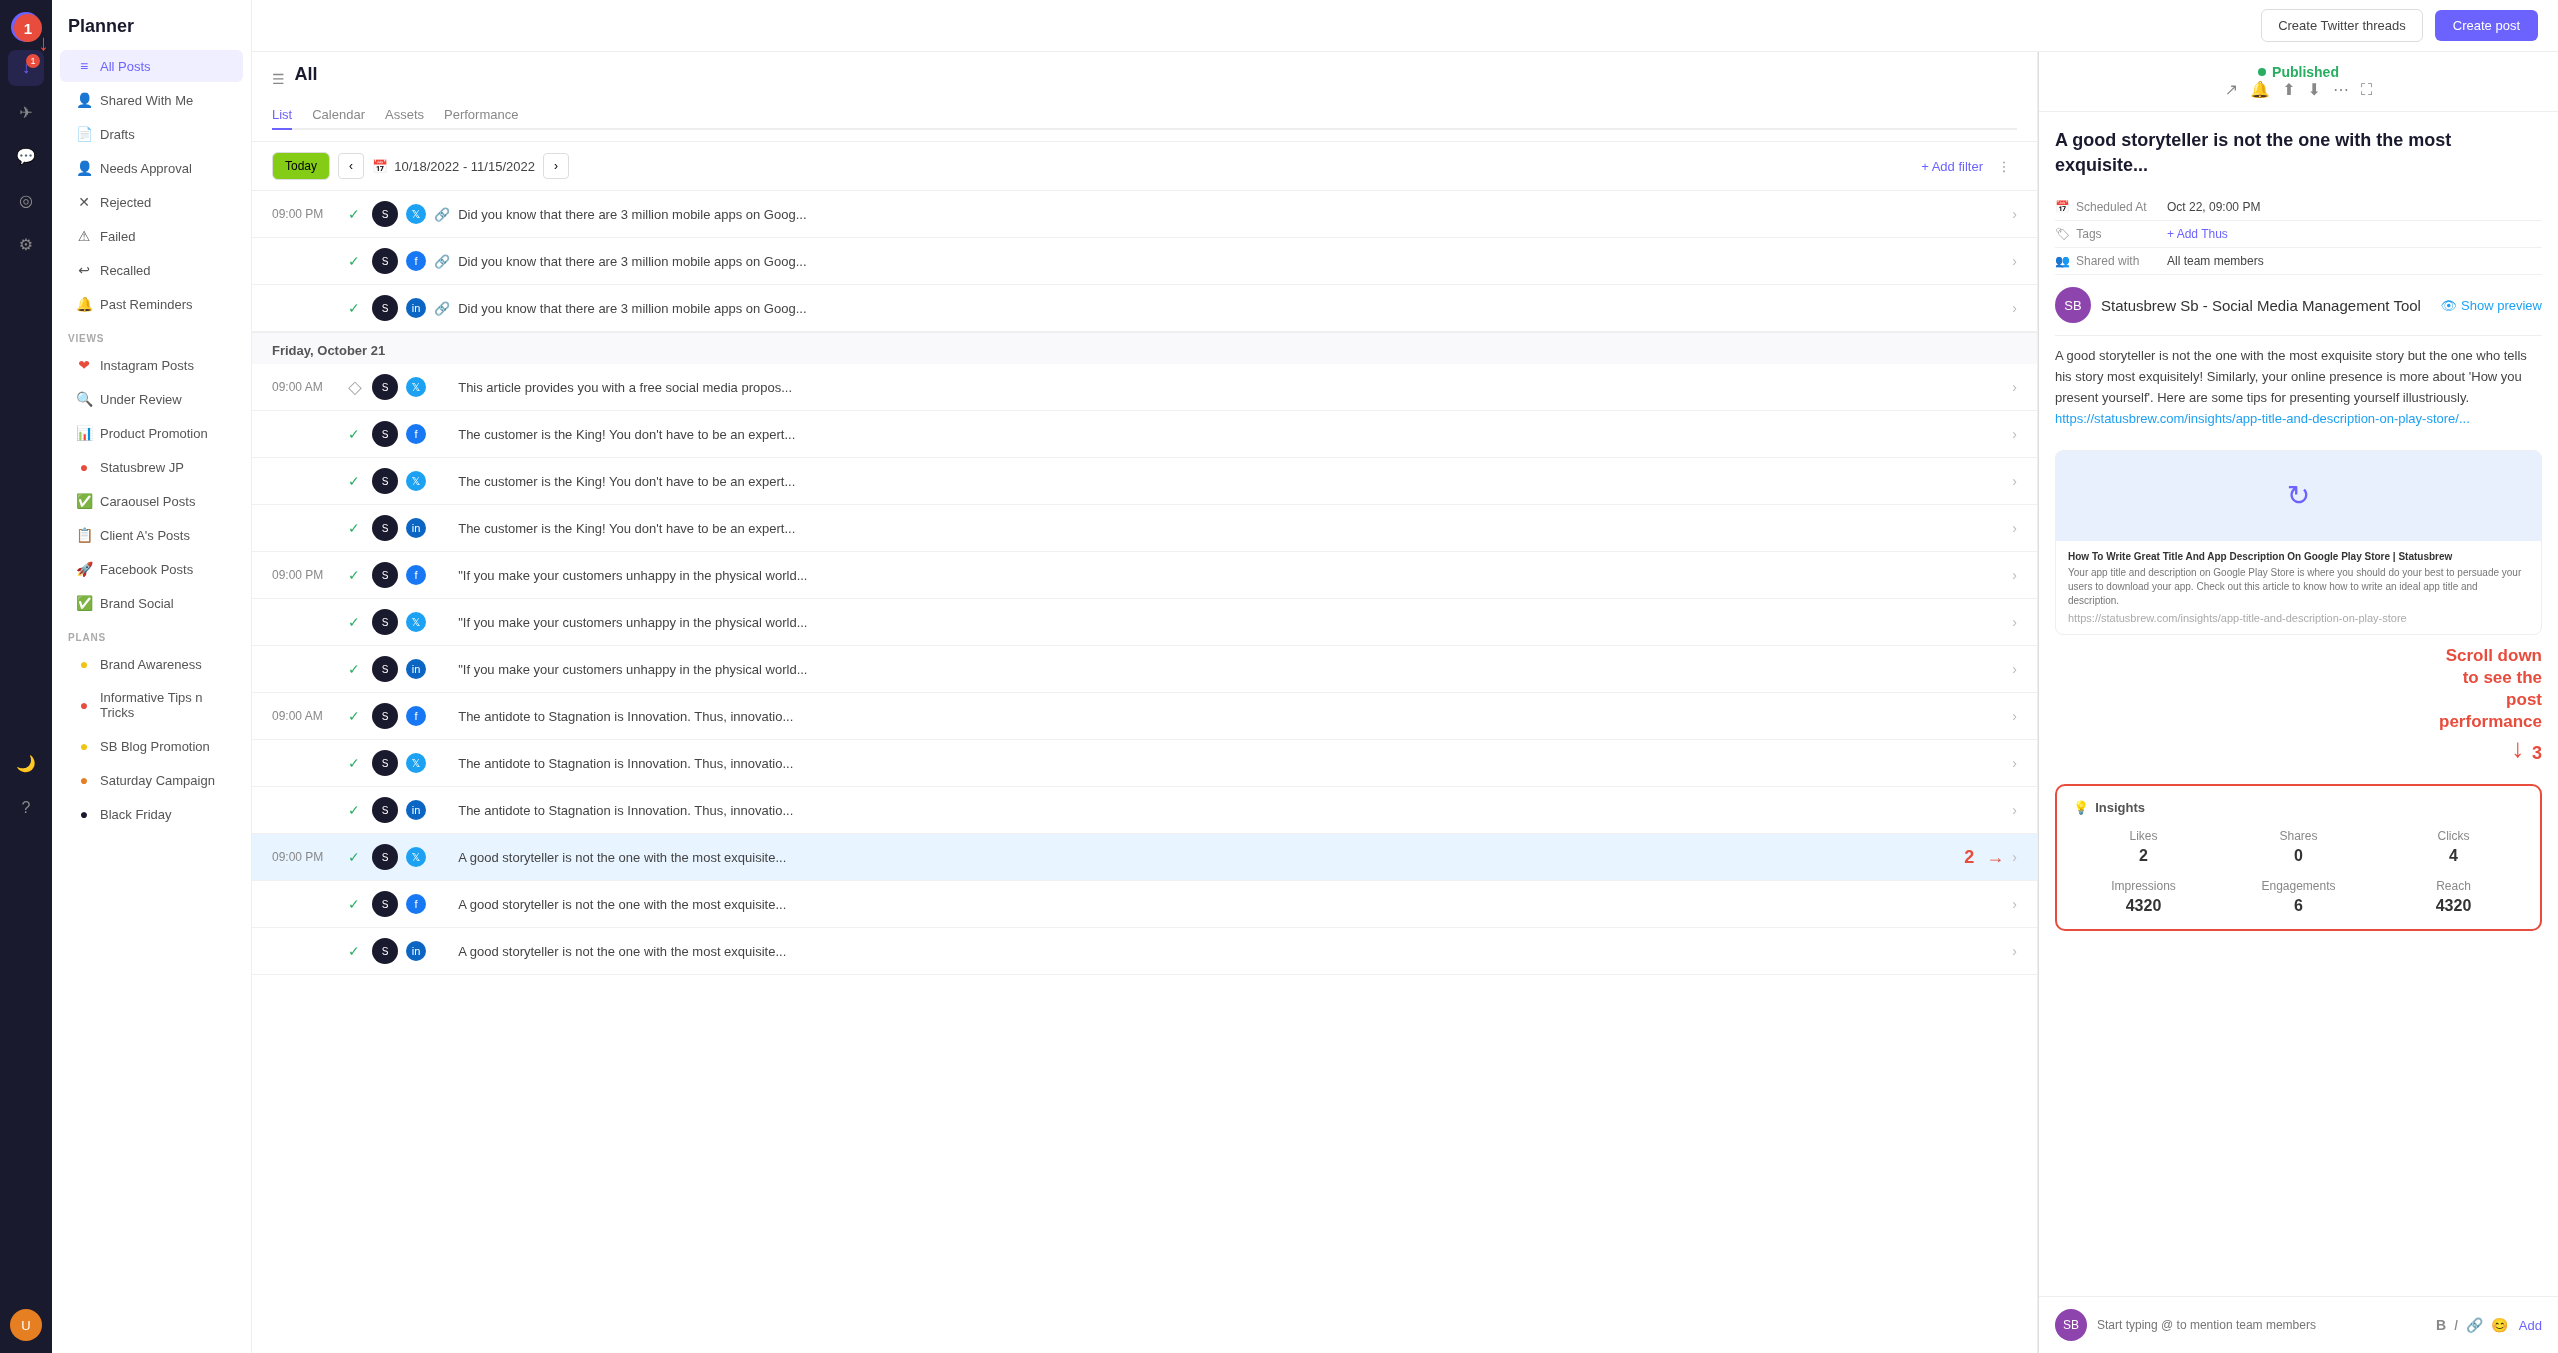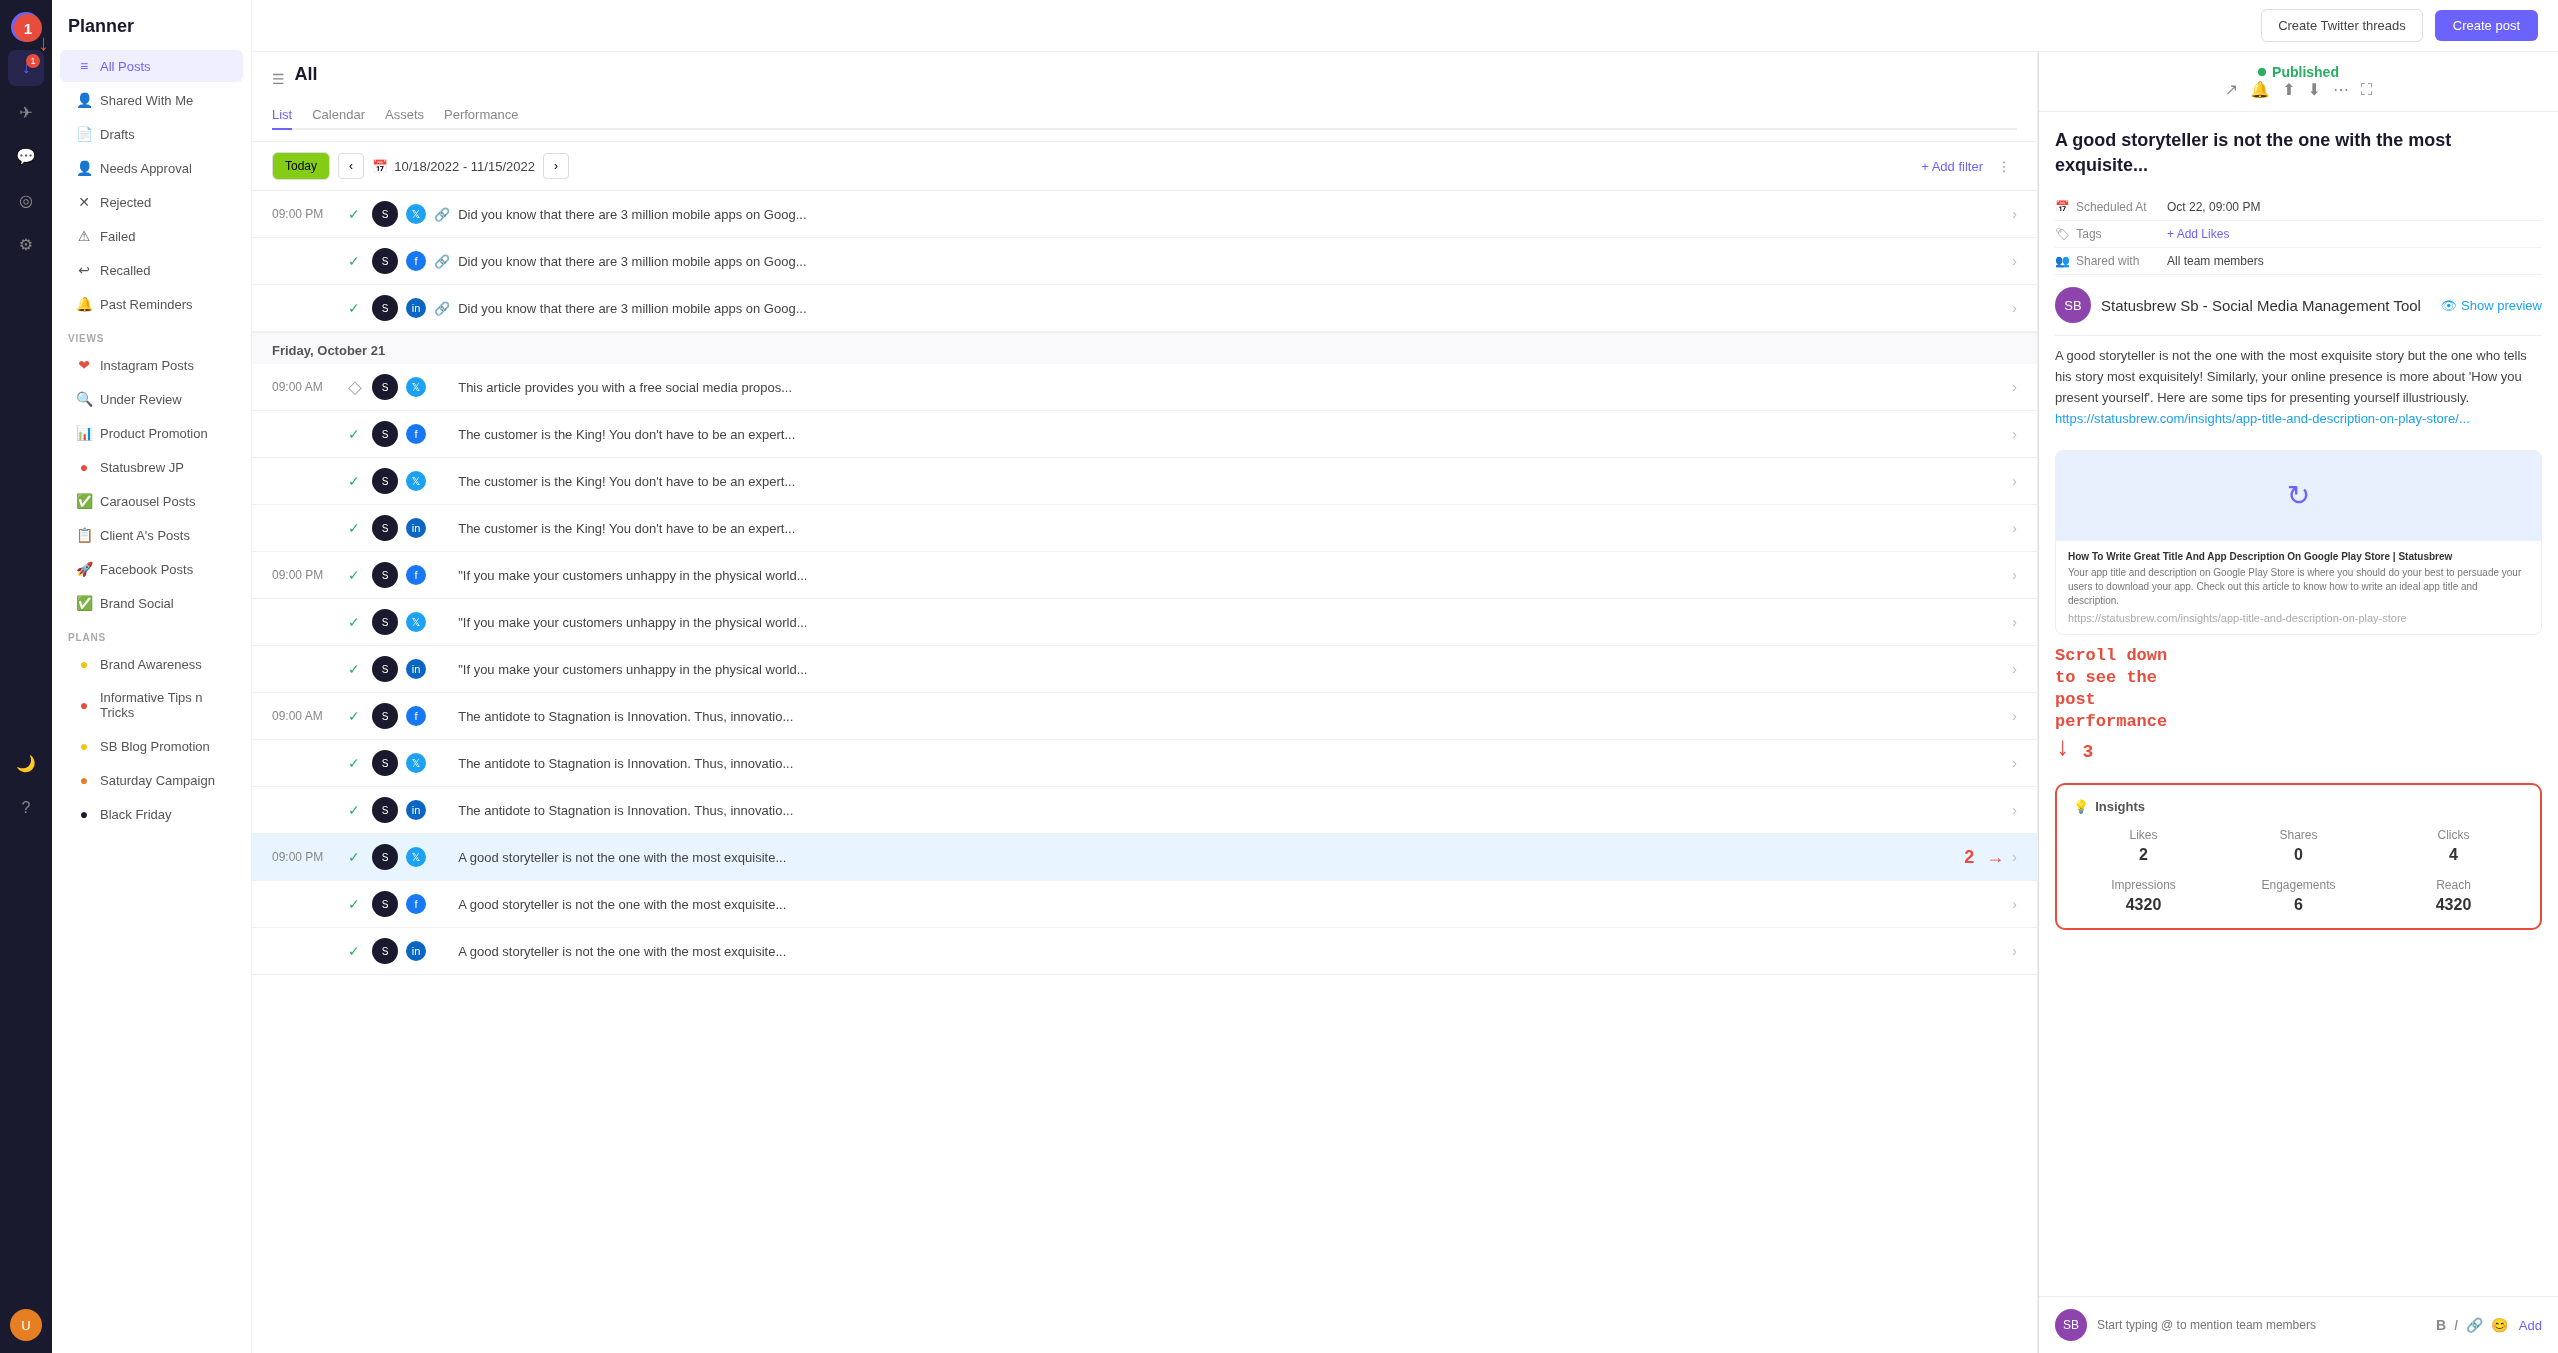--- a/index.html
+++ b/index.html
@@ -457,21 +457,21 @@
             <span>📅</span>
             <span>Scheduled At</span>
           </div>
           <div class="meta-value">Oct 22, 09:00 PM</div>
         </div>
         <div class="meta-row">
           <div class="meta-label">
             <span>🏷</span>
             <span>Tags</span>
           </div>
-          <div class="add-tags-btn">+ Add Likes</div>
+          <div class="add-tags-btn">+ Add Thus</div>
         </div>
         <div class="meta-row">
           <div class="meta-label">
             <span>👥</span>
             <span>Shared with</span>
           </div>
           <div class="meta-value">All team members</div>
         </div>
 
         <div class="author-row">
@@ -493,21 +493,21 @@
           <div class="link-card-img">
             <span class="img-icon">↻</span>
           </div>
           <div class="link-card-content">
             <div class="link-card-title">How To Write Great Title And App Description On Google Play Store | Statusbrew</div>
             <div class="link-card-desc">Your app title and description on Google Play Store is where you should do your best to persuade your users to download your app. Check out this article to know how to write an ideal app title and description.</div>
             <div class="link-card-url">https://statusbrew.com/insights/app-title-and-description-on-play-store</div>
           </div>
         </div>
 
-        <div style="margin:8px 0 20px;font-family:Liberation Mono, monospace;">
+        <div style="text-align:right;margin:8px 0 20px;">
           <span style="color:#e74c3c;font-weight:700;font-size:17px;line-height:1.3;">Scroll down<br>to see the<br>post<br>performance</span>
           <br>
           <span style="color:#e74c3c;font-size:26px;font-weight:700;display:inline-block;">↓</span>
           <span style="color:#e74c3c;font-weight:700;font-size:18px;vertical-align:middle;margin-left:4px;">3</span>
         </div>
 
         <div class="insights-box">
           <div class="insights-title">
             <span>💡</span>
             <span>Insights</span>

